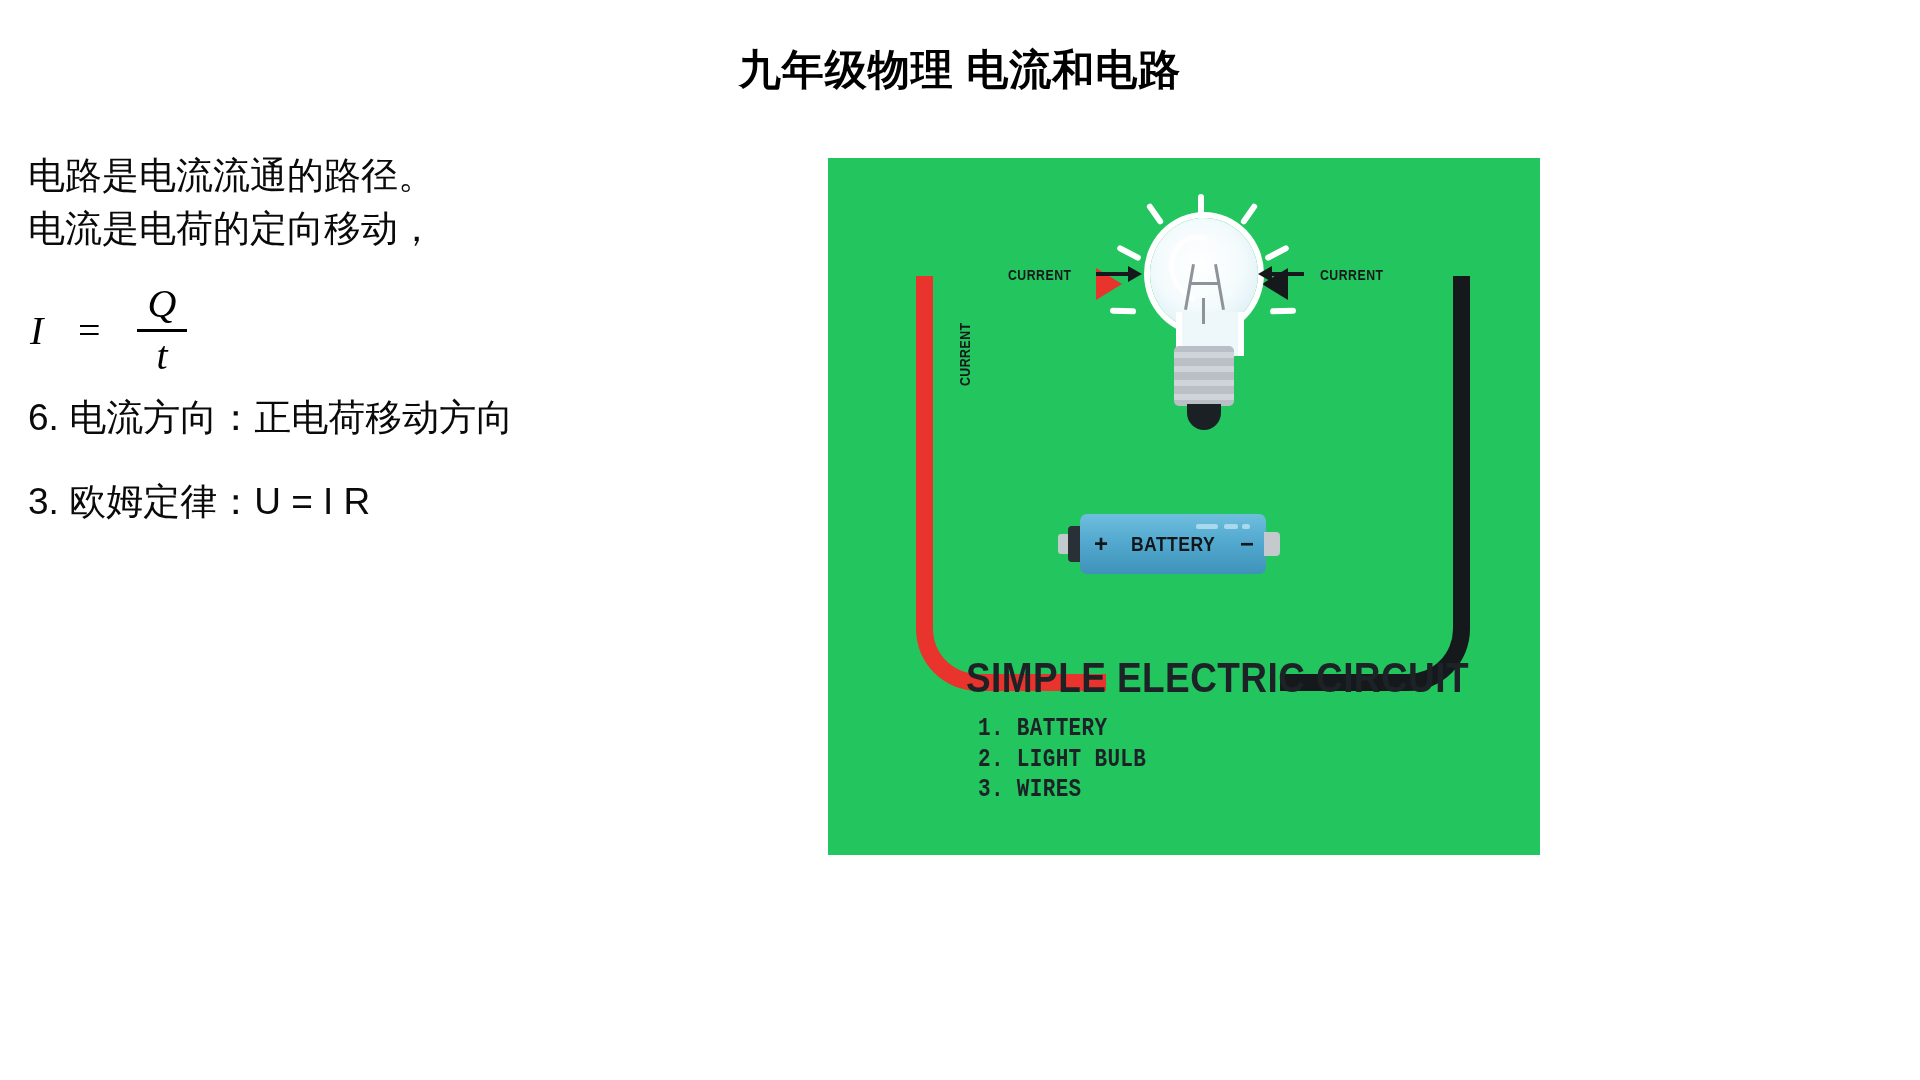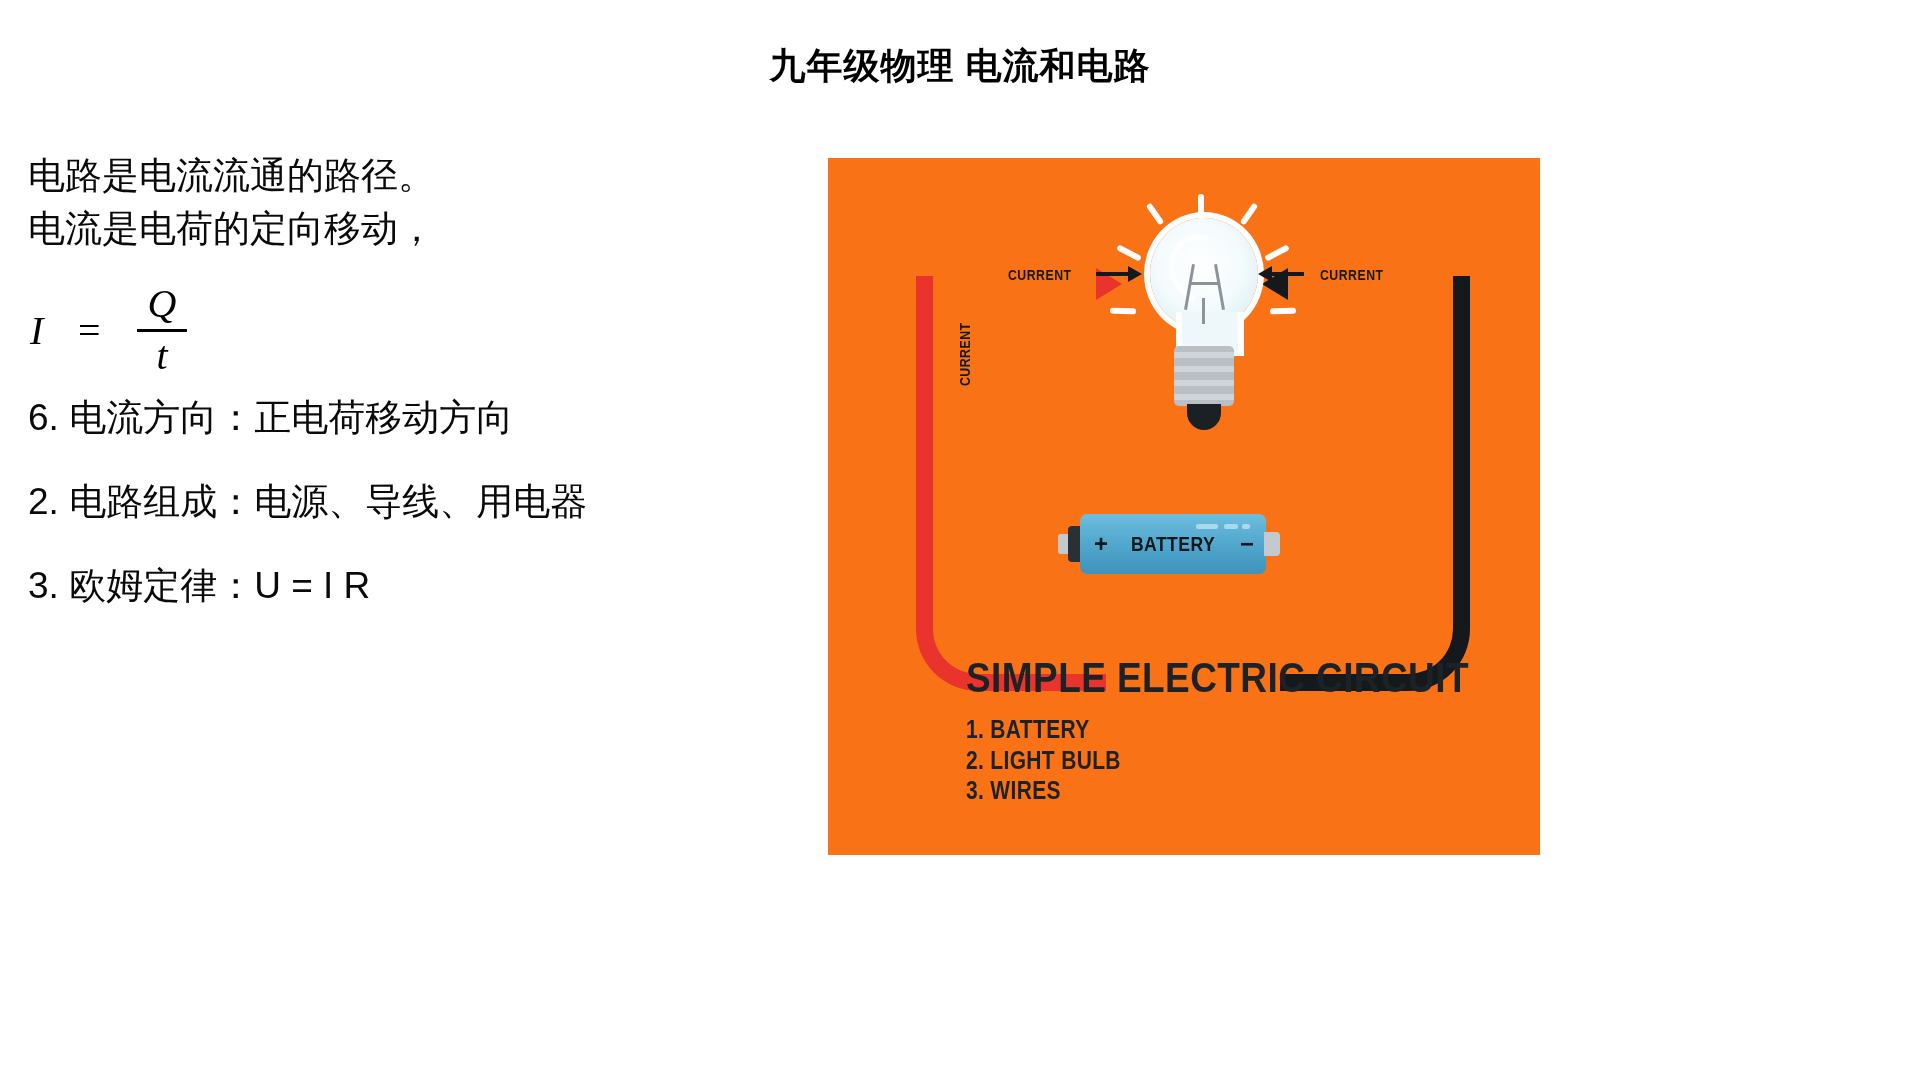--- a/index.html
+++ b/index.html
@@ -6,21 +6,21 @@
   body{
     width:1920px;height:1080px;
     background:#ffffff;
     font-family:"Liberation Sans","DejaVu Sans",sans-serif;
     overflow:hidden;position:relative;
   }
   
   #slide-title{
     position:absolute;left:0;top:42px;width:1920px;
     text-align:center;
-    font-size:36px;font-weight:bold;color:#000;
+    font-size:42px;font-weight:bold;color:#000;
     letter-spacing:1px;
   }
   
   #left-col{
     position:absolute;left:28px;top:150px;width:760px;
   }
   .lead-line{
     font-size:37px;color:#0a0a0a;line-height:1.42;
     white-space:pre;
   }
@@ -45,21 +45,21 @@
   }
   #formula .den{font-size:40px;display:block;line-height:1.05;}
   .num-item{
     font-size:37px;color:#0a0a0a;
     margin:0 0 34px 0;white-space:pre;
   }
   
   #illustration{
     position:absolute;left:828px;top:158px;
     width:712px;height:697px;
-    background:#f97316;
+    background:#22c55e;
     overflow:hidden;
   }
   
   #bulb-group{position:absolute;left:296px;top:36px;width:160px;height:260px;}
   .glass{
     position:absolute;left:26px;top:24px;width:108px;height:112px;
     border-radius:50%;
     background:radial-gradient(circle at 46% 42%,#ffffff 0%,#f4fbfd 48%,#dff0f6 78%,#cfe9f2 100%);
     box-shadow:0 0 0 6px #ffffff;
   }
@@ -177,21 +177,21 @@
   .bat-stripe{position:absolute;background:#a9d9ec;border-radius:2px;height:5px;}
   
   #caption{
     position:absolute;left:138px;top:495px;width:560px;
   }
   #caption-title{
     font-weight:bold;font-size:43px;color:#1c2226;
     letter-spacing:.5px;transform:scaleX(.86);transform-origin:left center;
     white-space:nowrap;
   }
-  #caption-list{margin-top:12px;margin-left:0;}
+  #caption-list{margin-top:12px;margin-left:12px;font-family:Liberation Mono, monospace;}
   .caption-item{
     font-weight:bold;font-size:25px;color:#1c2226;
     letter-spacing:.4px;line-height:1.22;
     transform:scaleX(.84);transform-origin:left center;
     white-space:nowrap;
   }
 </style>
 </head>
 <body>
 
@@ -206,21 +206,20 @@
     <span class="math mv">I</span>
     <span class="math meq">=</span>
     <span class="frac">
       <span class="math num">Q</span>
       <span class="bar"></span>
       <span class="math den">t</span>
     </span>
   </div>
 
   <div class="num-item">6. 电流方向：正电荷移动方向</div>
-  <div class="num-item">2. 电路组成：电源、导线、用电器</div>
   <div class="num-item">3. 欧姆定律：U = I R</div>
 
 </div>
 
 <div id="illustration">
 
   <div class="wire" id="wire-red"></div>
   <div class="wire" id="wire-black"></div>
   <div id="red-arrow-head"></div>
   <div id="black-arrow-head"></div>

